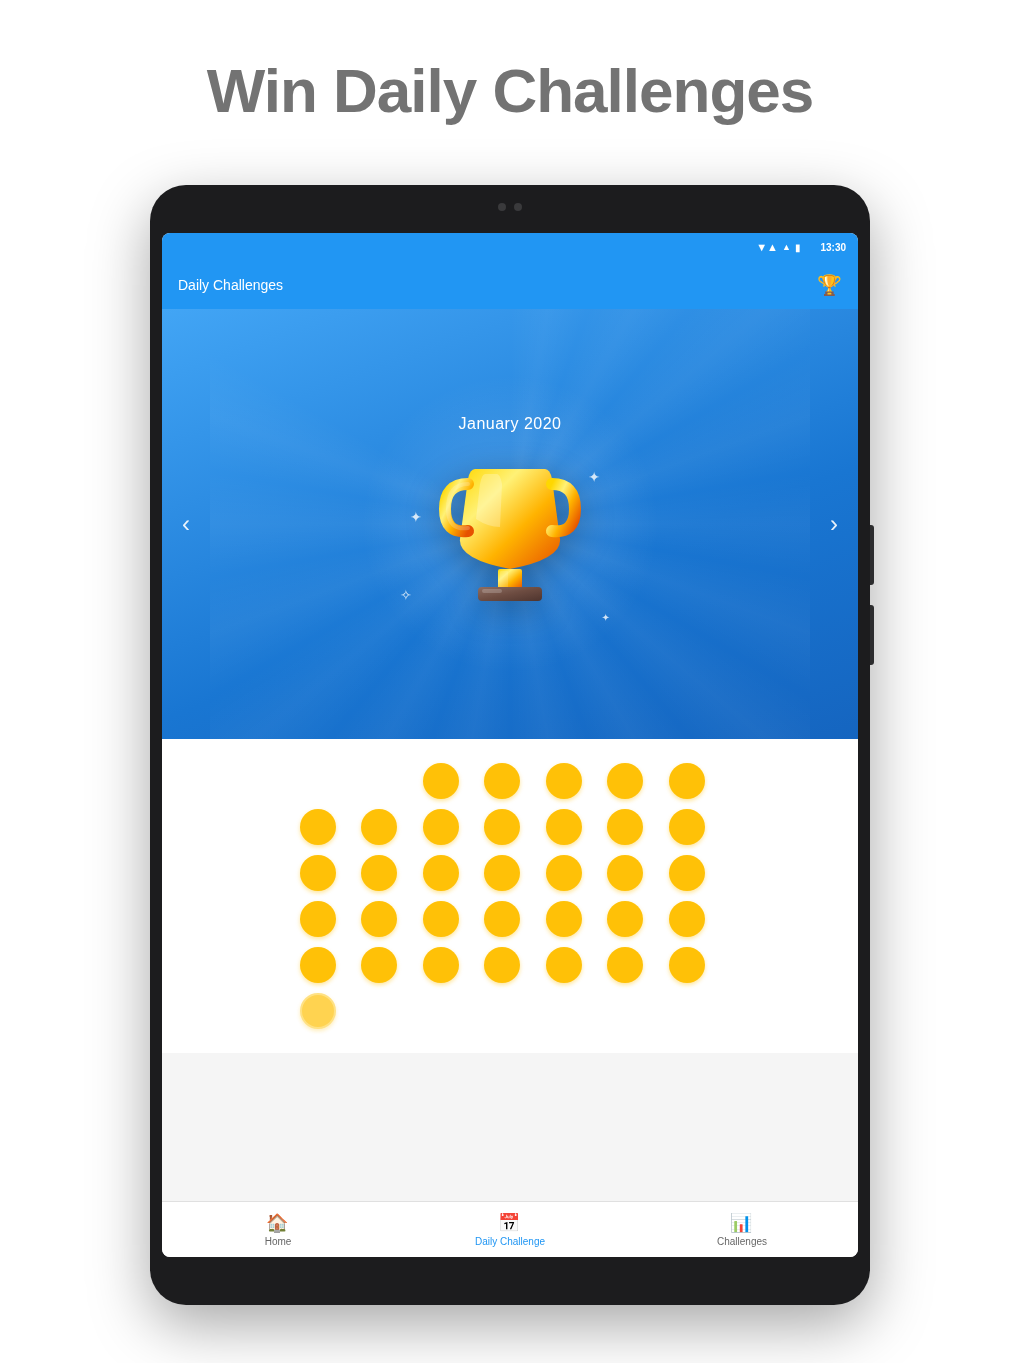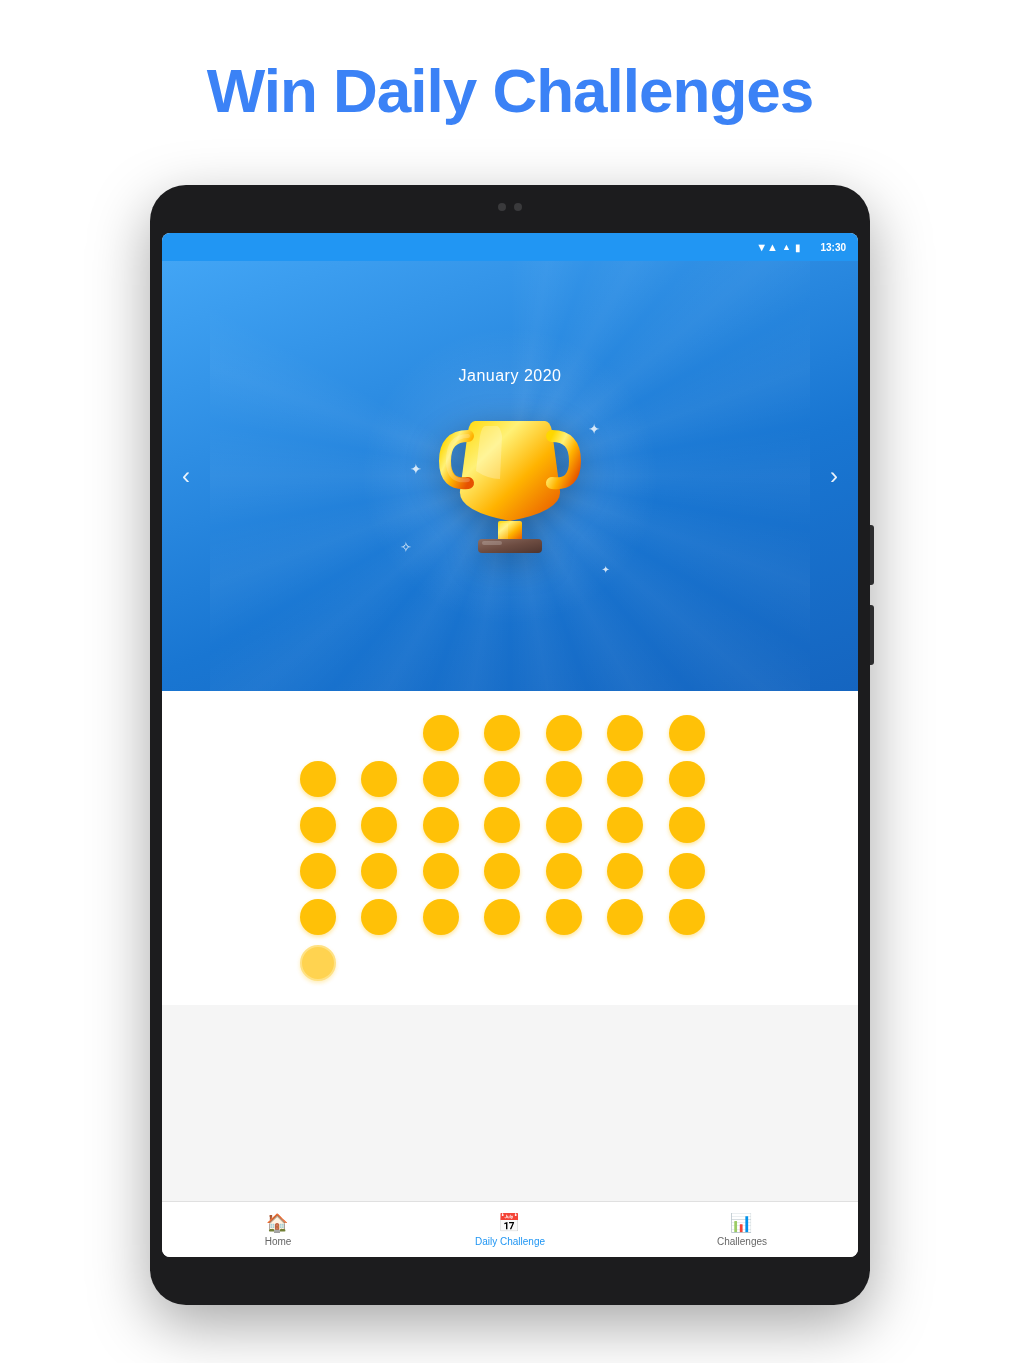--- a/index.html
+++ b/index.html
@@ -10,21 +10,21 @@
       font-family: 'Arial', sans-serif;
       overflow: hidden;
       position: relative;
     }
 
     
     .page-title {
       text-align: center;
       font-size: 62px;
       font-weight: 900;
-      color: #3b82f6;
+      color: #737373;
       padding-top: 55px;
       padding-bottom: 40px;
       letter-spacing: -1px;
     }
 
     
     .tablet-outer {
       position: absolute;
       left: 50%;
       transform: translateX(-50%);
@@ -338,20 +338,24 @@
 
     <div class="status-bar">
       <div class="status-icons">
         <span class="wifi-icon">▼▲</span>
         <span class="signal-icon">▲</span>
         <span class="battery-icon">▮</span>
         <span class="time-text">13:30</span>
       </div>
     </div>
 
+    <div class="app-bar">
+      <span class="app-bar-title">Daily Challenges</span>
+      <span class="trophy-icon-small">🏆</span>
+    </div>
 
     <div class="hero-section">
 
       <span class="nav-arrow nav-arrow-left">‹</span>
 
       <div class="month-label">January 2020</div>
 
       <div class="trophy-container">
         <svg class="trophy-svg" viewBox="0 0 160 180" xmlns="http://www.w3.org/2000/svg">
 

